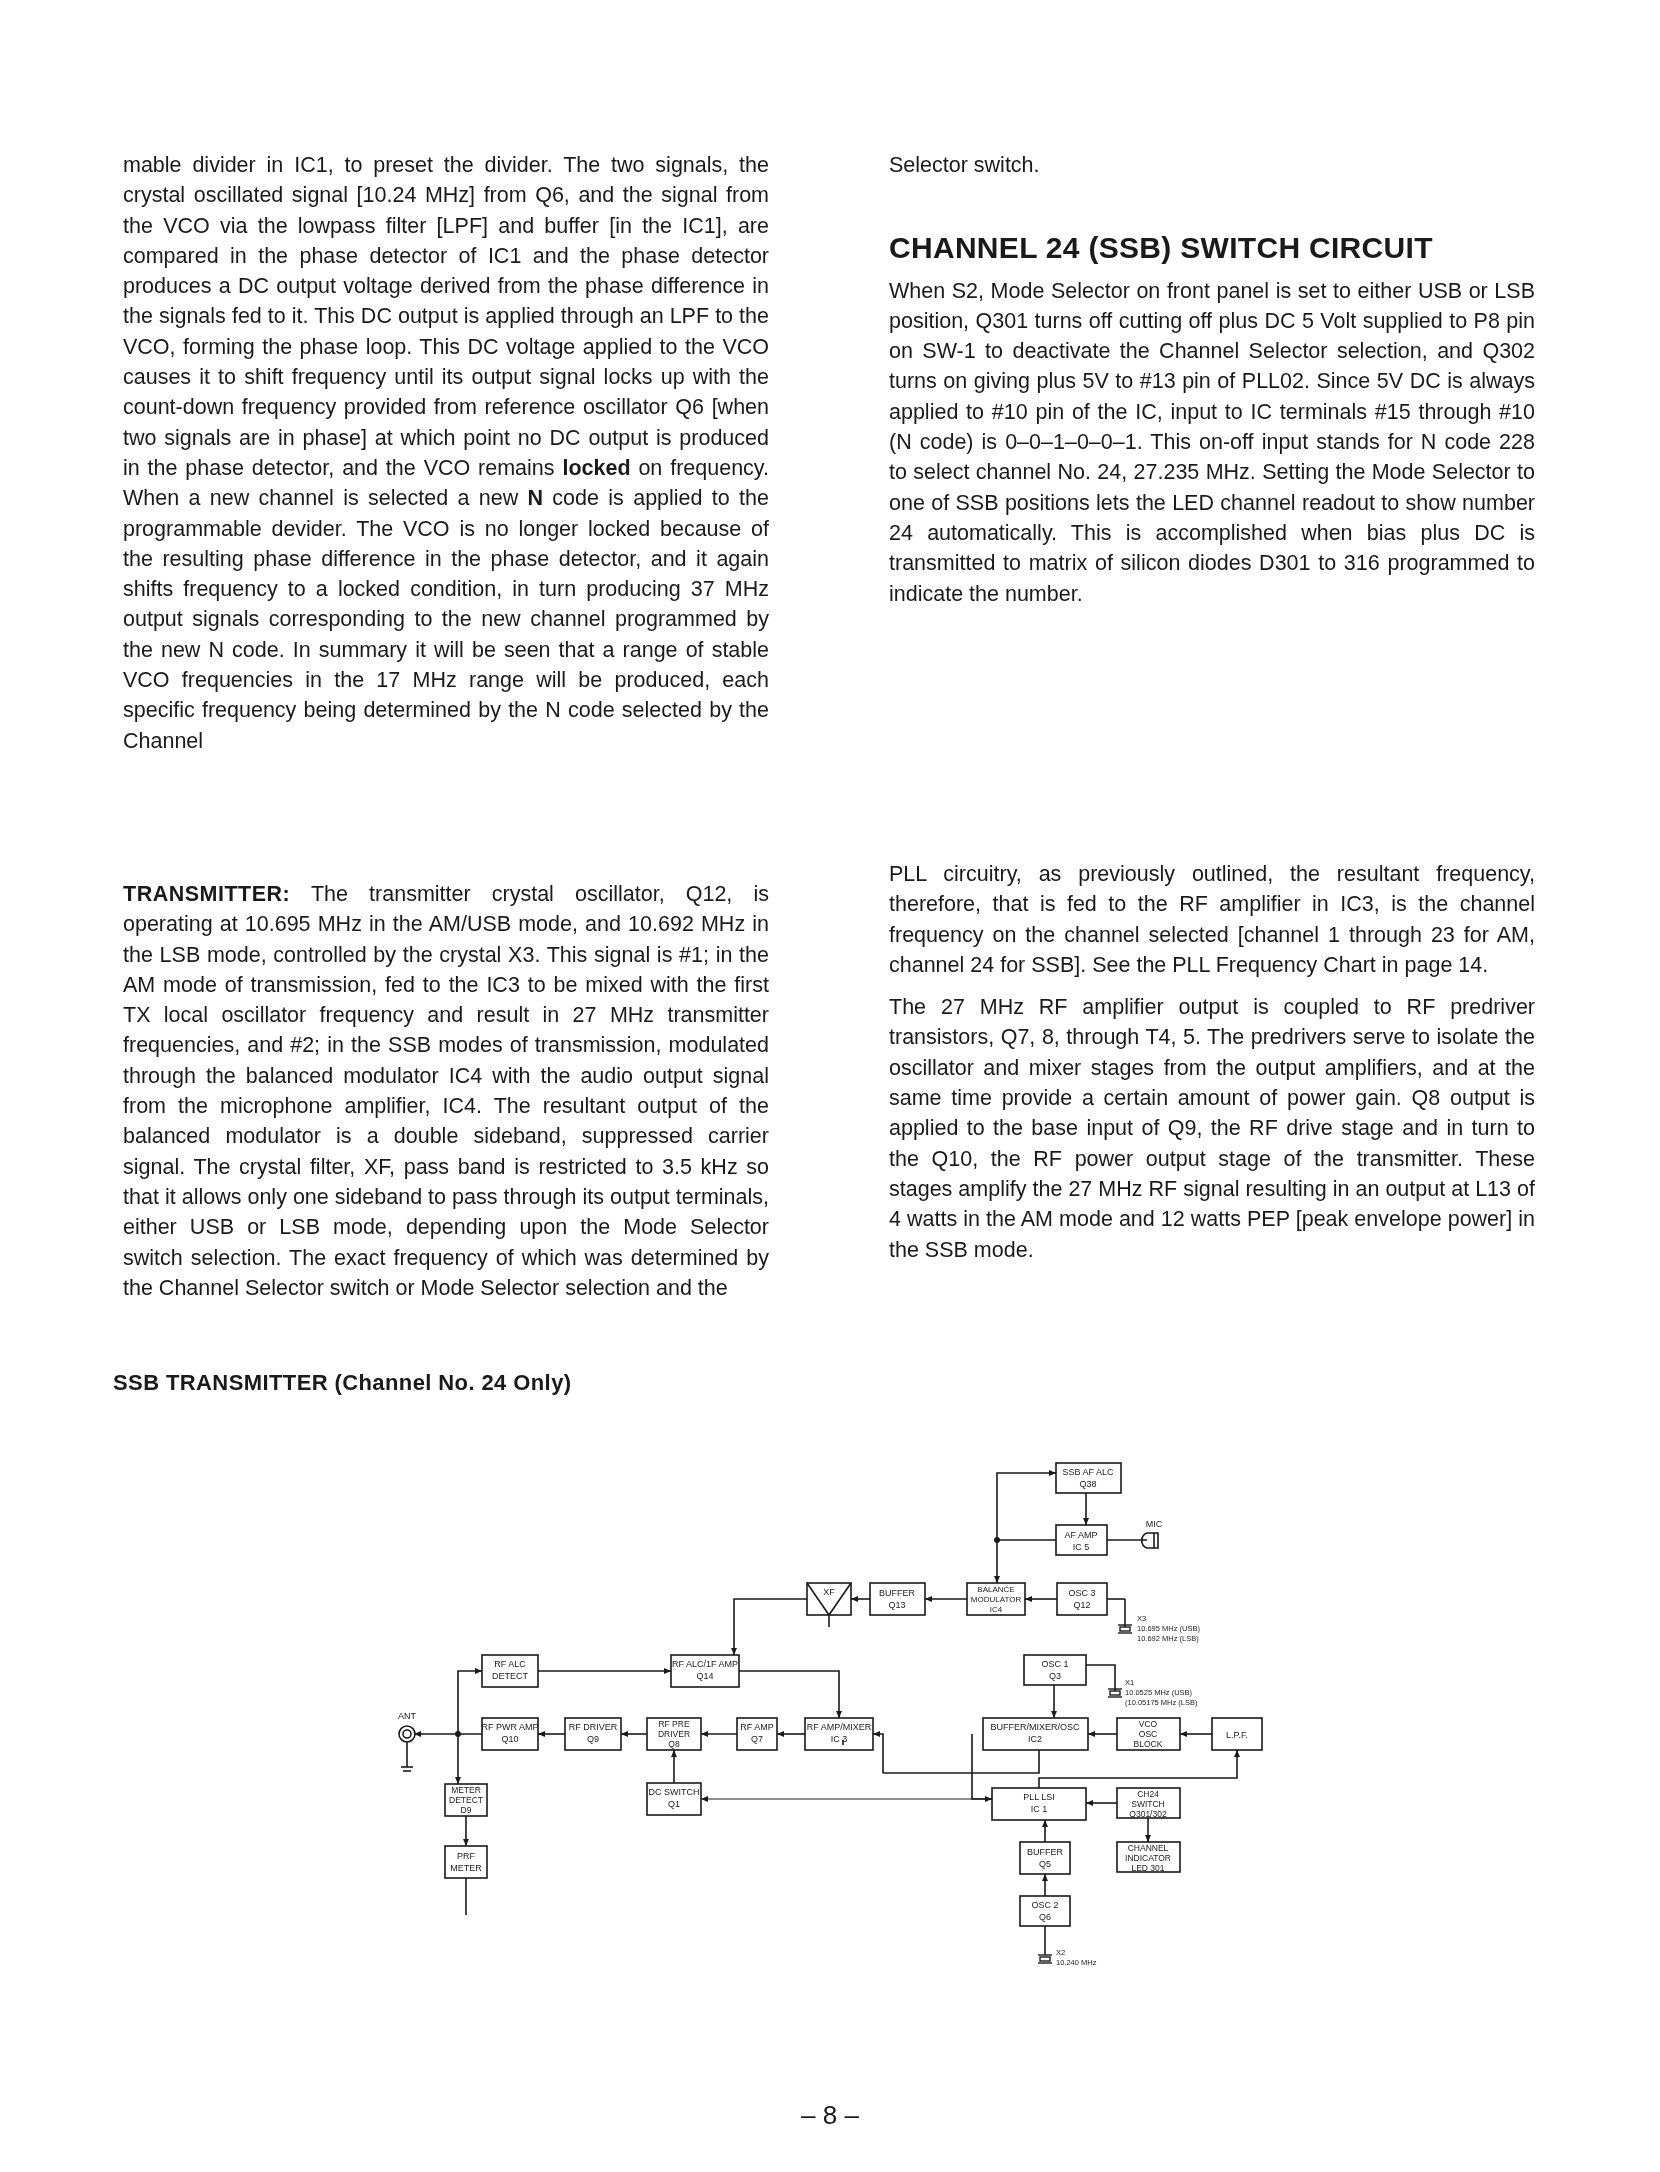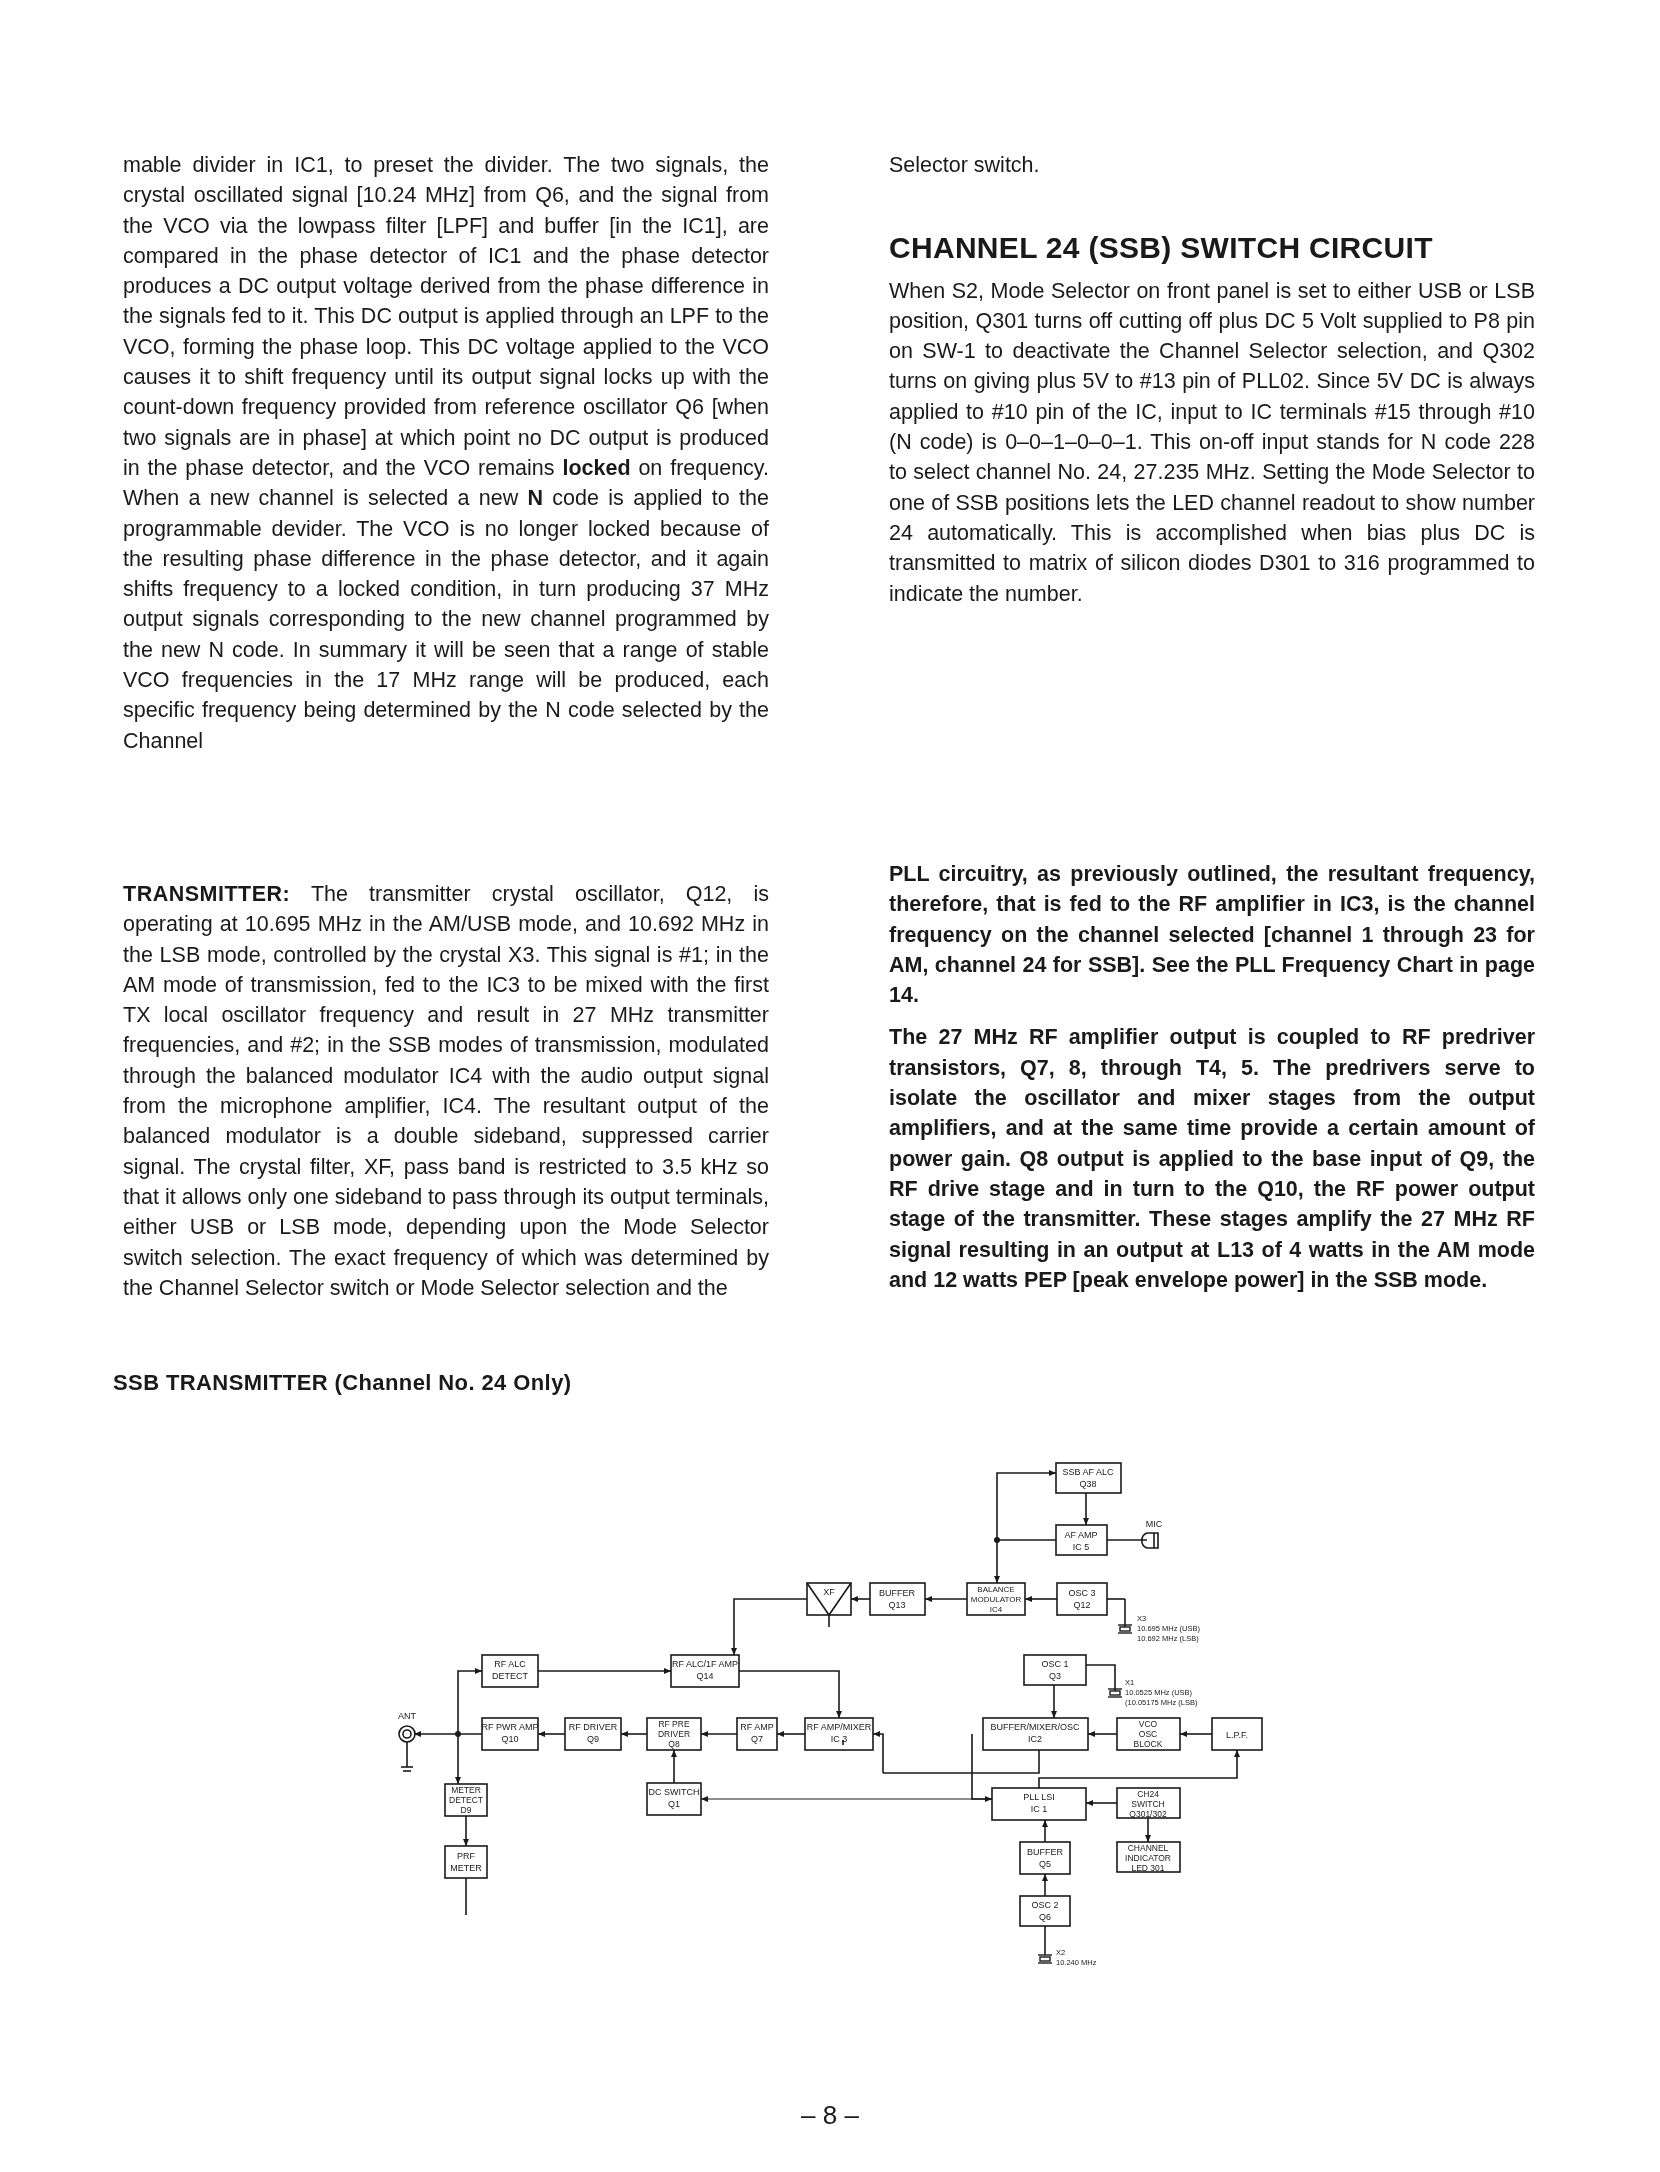--- a/index.html
+++ b/index.html
@@ -27,21 +27,21 @@
   <p>Selector switch.</p>
   <p style="height:29px;"></p>
   <p class="heading">CHANNEL 24 (SSB) SWITCH CIRCUIT</p>
   <p>When S2, Mode Selector on front panel is set to either USB or LSB position, Q301 turns off cutting off plus DC 5 Volt supplied to P8 pin on SW-1 to deactivate the Channel Selector selection, and Q302 turns on giving plus 5V to #13 pin of PLL02.  Since 5V DC is always applied to #10 pin of the IC, input to IC terminals #15 through #10 (N code) is 0–0–1–0–0–1.  This on-off input stands for N code 228 to select channel No. 24, 27.235 MHz.  Setting the Mode Selector to one of SSB positions lets the LED channel readout to show number 24 automatically.  This is accomplished when bias plus DC is transmitted to matrix of silicon diodes D301 to 316 programmed to indicate the number.</p>
 </div>
 
 <div class="col col-left" style="top:867px;">
   <p><span class="run-in">TRANSMITTER:</span><span>  The transmitter crystal oscillator, Q12, is operating at 10.695 MHz in the AM/USB mode, and 10.692 MHz in the LSB mode, controlled by the crystal X3.  This signal is #1; in the AM mode of transmission, fed to the IC3 to be mixed with the first TX local oscillator frequency and result in 27 MHz transmitter frequencies, and #2; in the SSB modes of transmission, modulated through the balanced modulator IC4 with the audio output signal from the microphone amplifier, IC4.  The resultant output of the balanced modulator is a double sideband, suppressed carrier signal.  The crystal filter, XF, pass band is restricted to 3.5 kHz so that it allows only one sideband to pass through its output terminals, either USB or LSB mode, depending upon the Mode Selector switch selection. The exact frequency of which was determined by the Channel Selector switch or Mode Selector selection and the</span></p>
 </div>
 
-<div class="col col-right" style="top:847px;font-weight:bold;">
+<div class="col col-right" style="top:847px;">
   <p>PLL circuitry, as previously outlined, the resultant frequency, therefore, that is fed to the RF amplifier in IC3, is the channel frequency on the channel selected [channel 1 through 23 for AM, channel 24 for SSB].  See the PLL Frequency Chart in page 14.</p>
   <p>The 27 MHz RF amplifier output is coupled to RF predriver transistors, Q7, 8, through T4, 5.  The predrivers serve to isolate the oscillator and mixer stages from the output amplifiers, and at the same time provide a certain amount of power gain.  Q8 output is applied to the base input of Q9, the RF drive stage and in turn to the Q10, the RF power output stage of the transmitter.  These stages amplify the 27 MHz RF signal resulting in an output at L13 of 4 watts in the AM mode and 12 watts PEP [peak envelope power] in the SSB mode.</p>
 </div>
 
 <div class="fig-title">SSB TRANSMITTER (Channel No. 24 Only)</div>
 
 <svg class="diagram" width="900" height="520" viewBox="0 0 900 520">
   <defs>
     <marker id="arr" markerWidth="8" markerHeight="8" refX="7" refY="4" orient="auto" markerUnits="userSpaceOnUse">
       <path d="M0,1 L7,4 L0,7 z" fill="#1a1a1a"></path>

